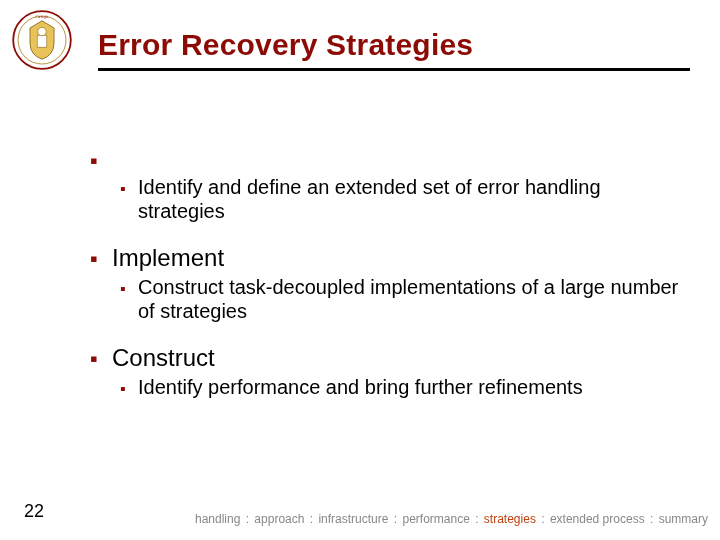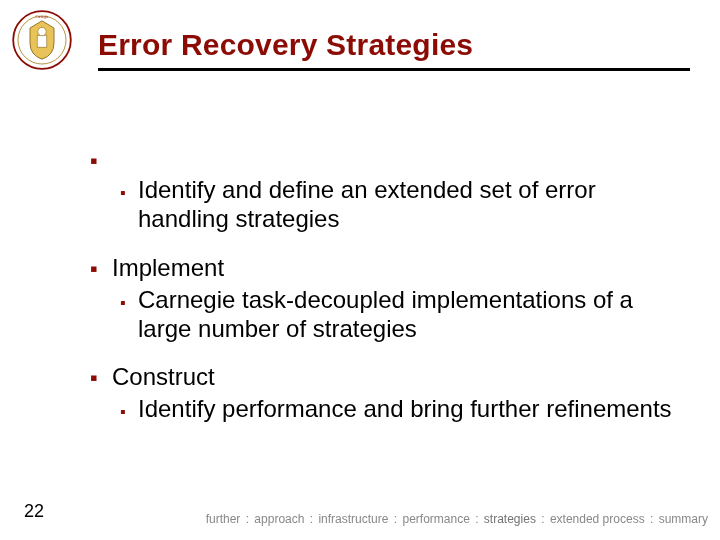--- a/index.html
+++ b/index.html
@@ -10,24 +10,24 @@
   .title { color: #8c0b04; font-size: 30px; font-weight: bold; letter-spacing: 0.2px; }
   .title-rule { margin-top: 6px; height: 3px; background: #000; width: 100%; }
   .content { position: absolute; left: 90px; top: 150px; right: 40px; }
   .item { margin-bottom: 20px; }
   .row { display: flex; align-items: baseline; }
   .bullet { color: #8c0b04; font-weight: bold; font-size: 22px; width: 22px; flex: 0 0 22px; text-align: left; line-height: 1; }
   .bullet.sm { font-size: 16px; width: 18px; flex: 0 0 18px; }
   .txt { color: #000; }
   .l1 { font-size: 24px; font-weight: 400; }
   .sub { margin-left: 30px; margin-top: 3px; }
-  .l2 { font-size: 24px; line-height: 1.22; }
+  .l2 { font-size: 20px; line-height: 1.22; }
   .page-num { position: absolute; left: 24px; bottom: 18px; font-size: 18px; color: #000; }
   .crumbs { position: absolute; right: 12px; bottom: 14px; font-size: 12px; color: #888; white-space: nowrap; }
-  .crumbs .active { color: #737373; }
+  .crumbs .active { color: #c2410c; }
   .crumbs span.sep { padding: 0 2px; }
 </style>
 </head>
 <body>
 
 <div class="slide">
 
   <div class="logo">
     <svg viewBox="0 0 100 100" width="60" height="60">
       <circle cx="50" cy="50" r="48" fill="#fff" stroke="#8c0b04" stroke-width="3"></circle>
@@ -56,34 +56,34 @@
       </div>
     </div>
 
     <div class="item">
       <div class="row">
         <div class="bullet">▪</div>
         <div class="txt l1">Implement</div>
       </div>
       <div class="row sub">
         <div class="bullet sm">▪</div>
-        <div class="txt l2">Carnegie task-decoupled implementations of a large number of strategies</div>
+        <div class="txt l2">Construct task-decoupled implementations of a large number of strategies</div>
       </div>
     </div>
 
     <div class="item">
       <div class="row">
         <div class="bullet">▪</div>
         <div class="txt l1">Construct</div>
       </div>
       <div class="row sub">
         <div class="bullet sm">▪</div>
         <div class="txt l2">Identify performance and bring further refinements</div>
       </div>
     </div>
 
   </div>
 
   <div class="page-num">22</div>
 
-  <div class="crumbs"><span>further</span><span class="sep"> : </span><span>approach</span><span class="sep"> : </span><span>infrastructure</span><span class="sep"> : </span><span>performance</span><span class="sep"> : </span><span class="active">strategies</span><span class="sep"> : </span><span>extended process</span><span class="sep"> : </span><span>summary</span></div>
+  <div class="crumbs"><span>handling</span><span class="sep"> : </span><span>approach</span><span class="sep"> : </span><span>infrastructure</span><span class="sep"> : </span><span>performance</span><span class="sep"> : </span><span class="active">strategies</span><span class="sep"> : </span><span>extended process</span><span class="sep"> : </span><span>summary</span></div>
 
 </div>
 
 </body></html>

